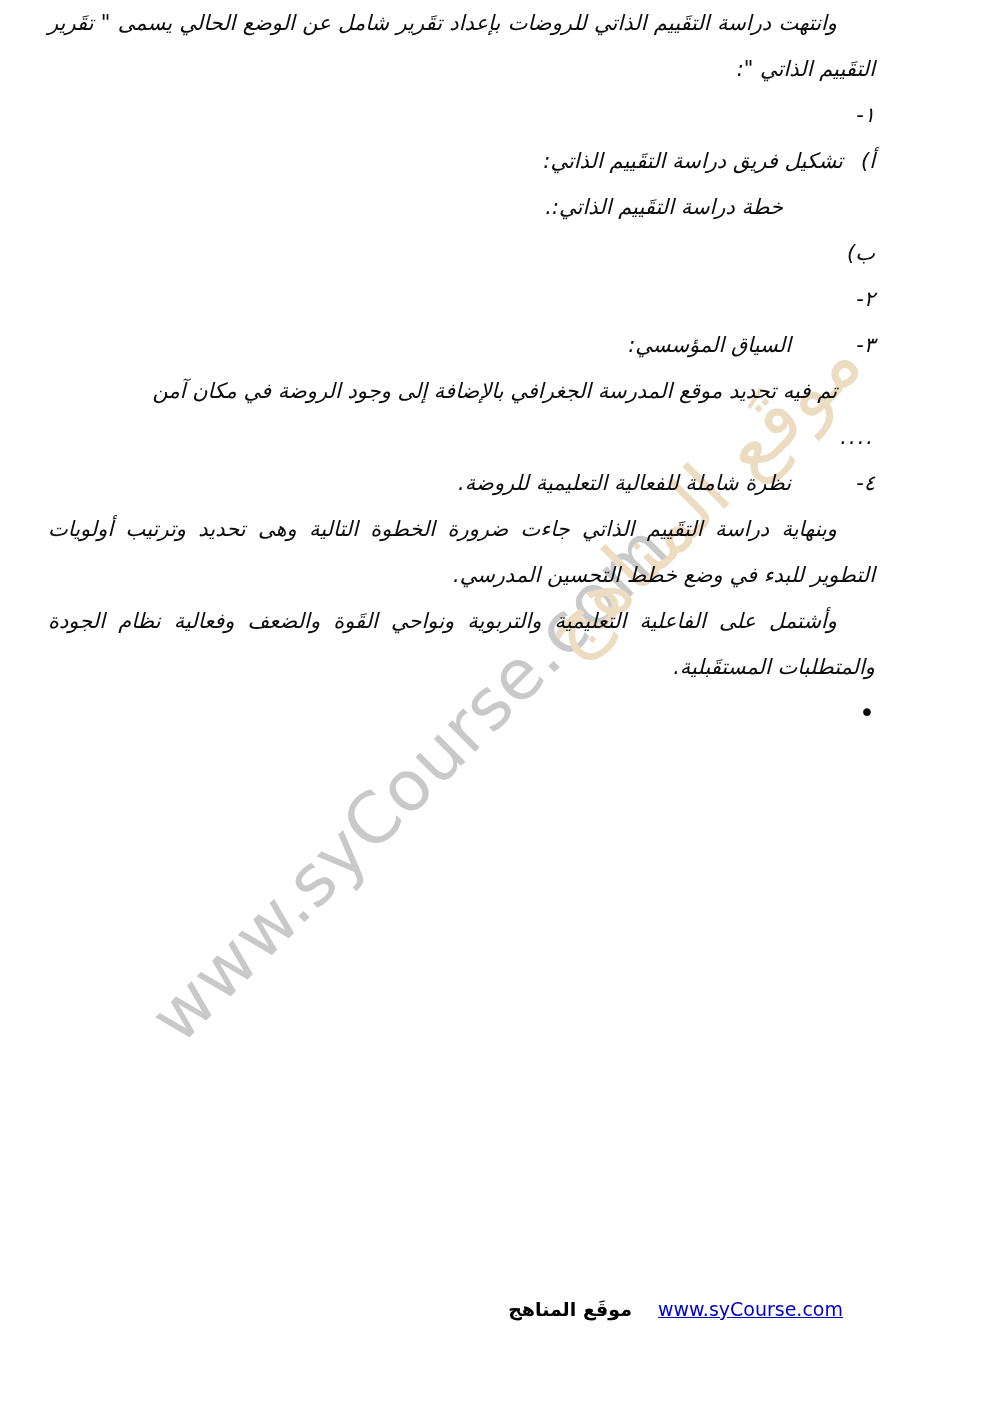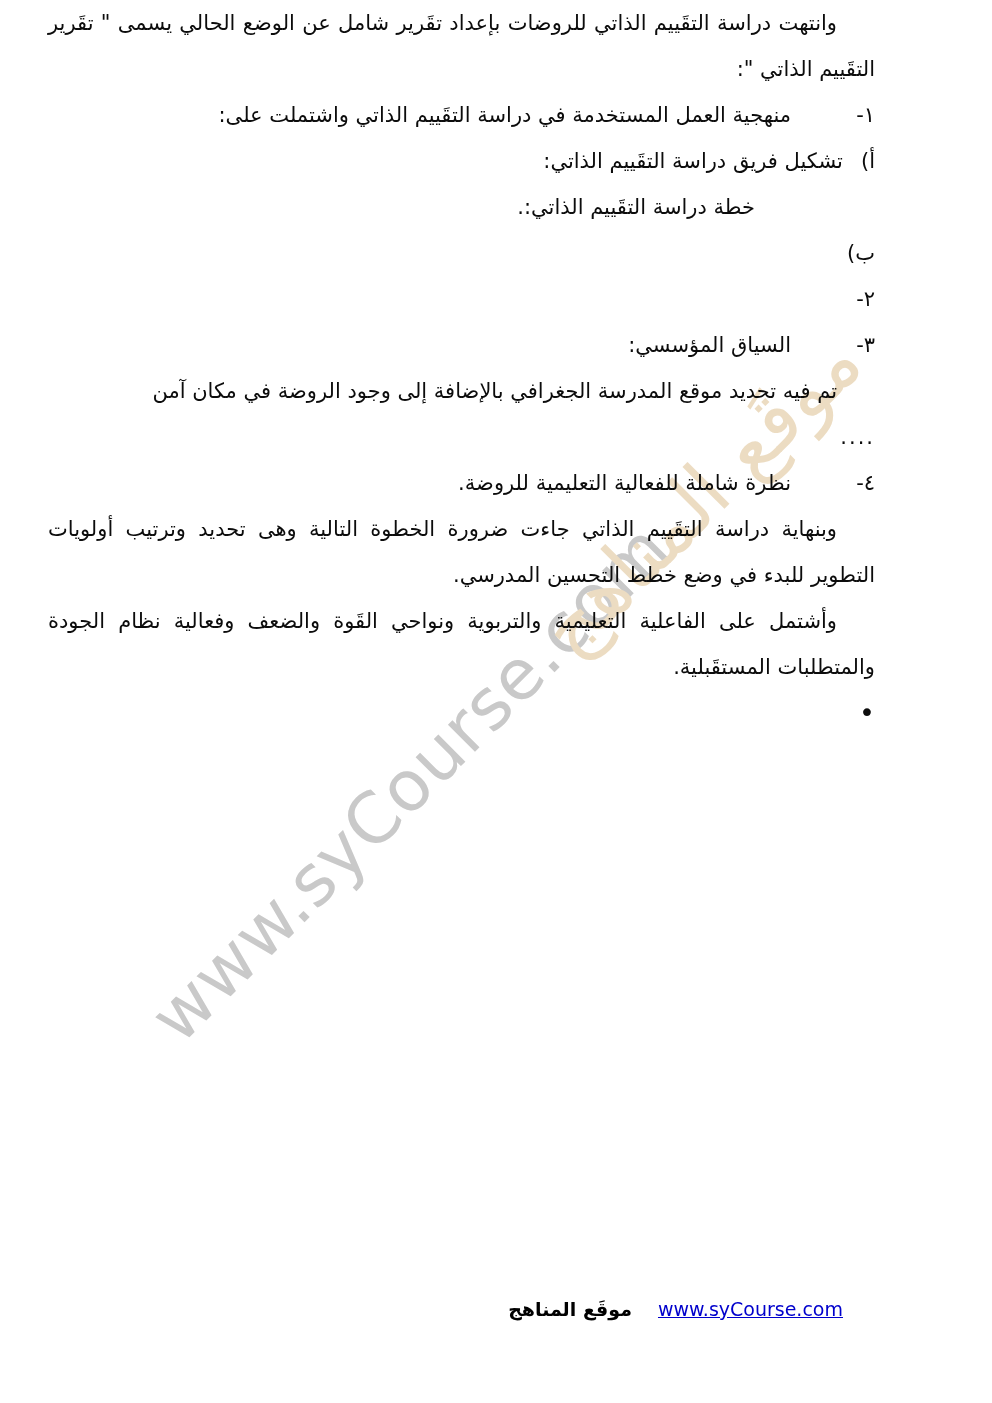--- a/index.html
+++ b/index.html
@@ -22,32 +22,32 @@
   }
   .wm-url   { left:410px; top:783px; font-size:70px; letter-spacing:1px;
               transform:translate(-50%,-50%) rotate(-45deg); direction:ltr; }
   .wm-site  { left:700px; top:495px; font-size:78px;
               transform:translate(-50%,-50%) rotate(-45deg); }
   
   .content {
     position:absolute; inset:0;
     padding:0 117px 0 48px;
     z-index:1;
-    font-size:21px; line-height:46px;
+    font-size:21px; line-height:46px;font-style:italic;
   }
   .content p, .content div.row { margin:0; }
   .para       { text-align:justify; text-justify:inter-word; }
   .indent     { text-indent:38px; }
   .row        { display:flex; }
   .num-row    { gap:36px; }
   .num-marker { min-width:48px; flex:0 0 auto; }
   .sub-a-row  { margin-right:46px; gap:18px; }
   .sub-b-row  { margin-right:52px; gap:50px; }
   .sub-marker { flex:0 0 auto; }
-  .plan-line  { margin-right:120px; }
+  .plan-line  { margin-right:92px; }
   .dots-line  { margin-right:42px; letter-spacing:2px; }
   .heading-underline {
     text-decoration:underline;
     text-underline-offset:7px;
     text-decoration-thickness:1.5px;
   }
   .bullet-row { margin-right:22px; gap:24px; align-items:center; }
   .bullet-glyph { font-size:27px; line-height:46px; flex:0 0 auto; }
   
   .mt-intro  { margin-top:113px; }
@@ -76,21 +76,20 @@
 
   <div class="watermark wm-url" style="color: rgb(201, 201, 201);">www.syCourse.com</div>
   <div class="watermark wm-site" style="color: rgb(236, 220, 194);">موقَع المناهج</div>
 
   <div class="content">
 
     <p class="para indent mt-intro">وانتهت دراسة التقَييم الذاتي للروضات بإعداد تقَرير شامل عن الوضع الحالي يسمى " تقَرير التقَييم الذاتي ":</p>
 
     <div class="row num-row mt-20">
       <span class="num-marker">١-</span>
-      <span>منهجية العمل المستخدمة في دراسة التقَييم الذاتي واشتملت على:</span>
     </div>
 
     <div class="row sub-a-row">
       <span class="sub-marker">أ)</span>
       <span>تشكيل فريق دراسة التقَييم الذاتي:</span>
     </div>
 
     <div class="plan-line">خطة دراسة التقَييم الذاتي:.</div>
 
     <div class="row sub-b-row">

